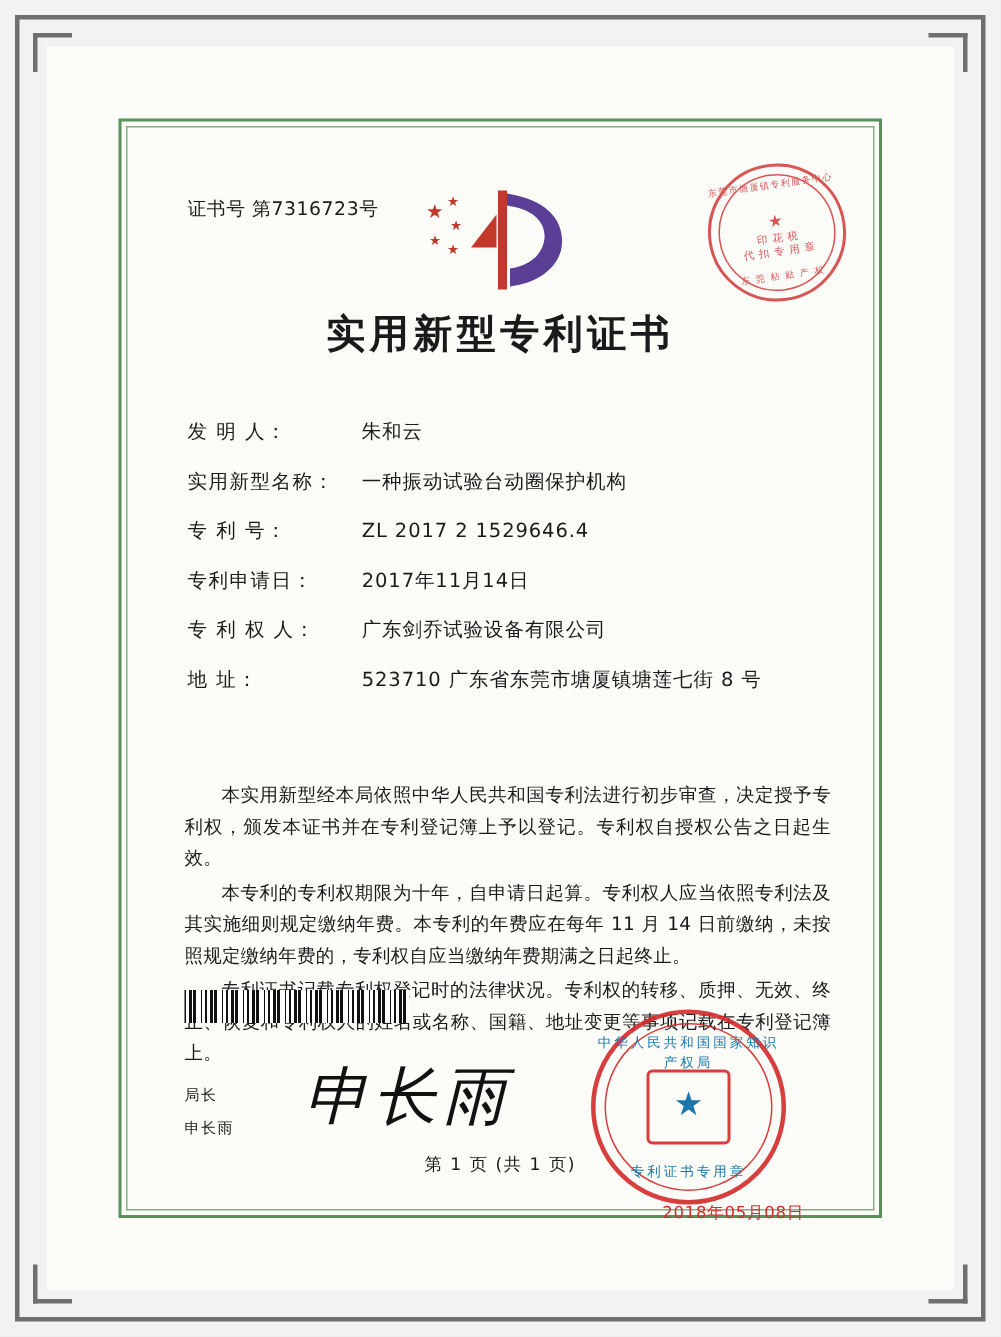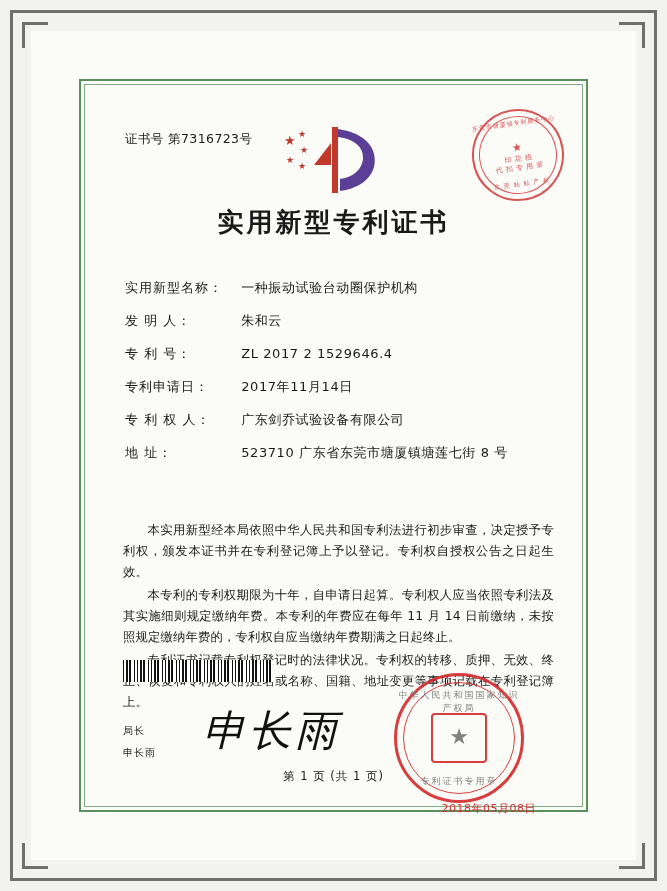--- a/index.html
+++ b/index.html
@@ -231,21 +231,21 @@
 
   
   .seal-main {
     position: absolute;
     right: 48px;
     top: 578px;
     width: 124px;
     height: 124px;
     border: 3px solid #d42b2b;
     border-radius: 50%;
-    color: #737373;
+    color: #0369a1;
     opacity: .9;
   }
   .seal-main .ring2 {
     position: absolute;
     left: 6px; top: 6px; right: 6px; bottom: 6px;
     border: 1px solid #d42b2b;
     border-radius: 50%;
   }
   .seal-main .arc-top,
   .seal-main .arc-bottom {
@@ -326,26 +326,26 @@
           <span>印 花 税</span><br>
           <span>代 扣 专 用 章</span>
         </div>
         <div class="seal-bottom">东 莞 粘 贴 产 权</div>
       </div>
 
       <div class="main-title">实用新型专利证书</div>
 
       <div class="fields">
         <div class="field-row">
+          <span class="field-label">发 明 人：</span>
+          <span class="field-value">朱和云</span>
+        </div>
+        <div class="field-row">
           <span class="field-label">实用新型名称：</span>
           <span class="field-value">一种振动试验台动圈保护机构</span>
-        </div>
-        <div class="field-row">
-          <span class="field-label">发 明 人：</span>
-          <span class="field-value">朱和云</span>
         </div>
         <div class="field-row">
           <span class="field-label">专 利 号：</span>
           <span class="field-value">ZL 2017 2 1529646.4</span>
         </div>
         <div class="field-row">
           <span class="field-label">专利申请日：</span>
           <span class="field-value">2017年11月14日</span>
         </div>
         <div class="field-row">

